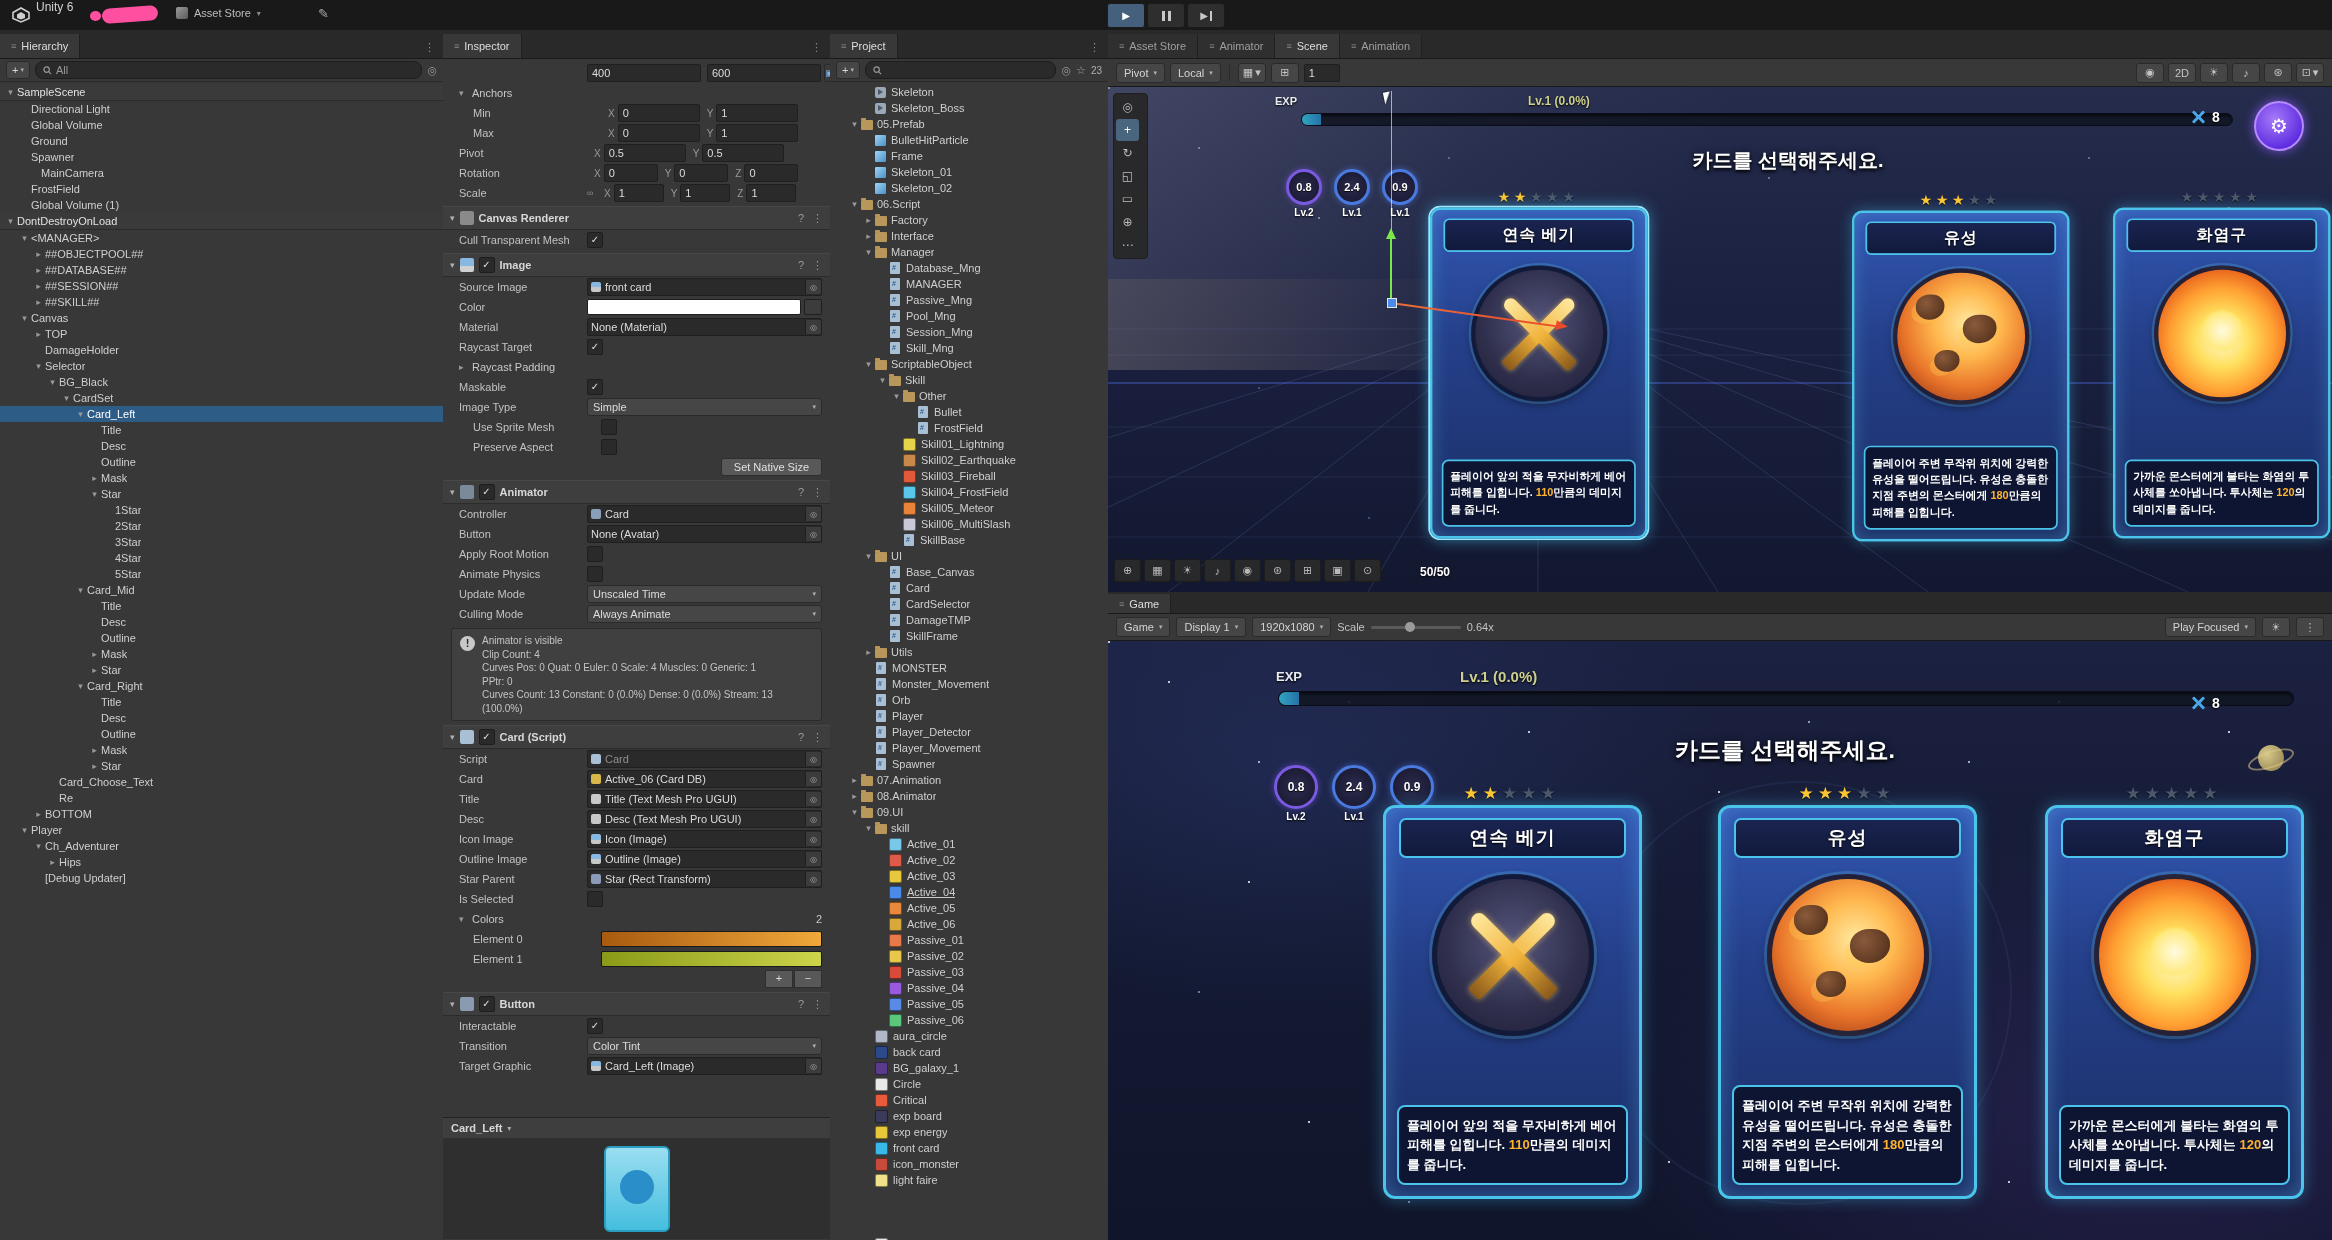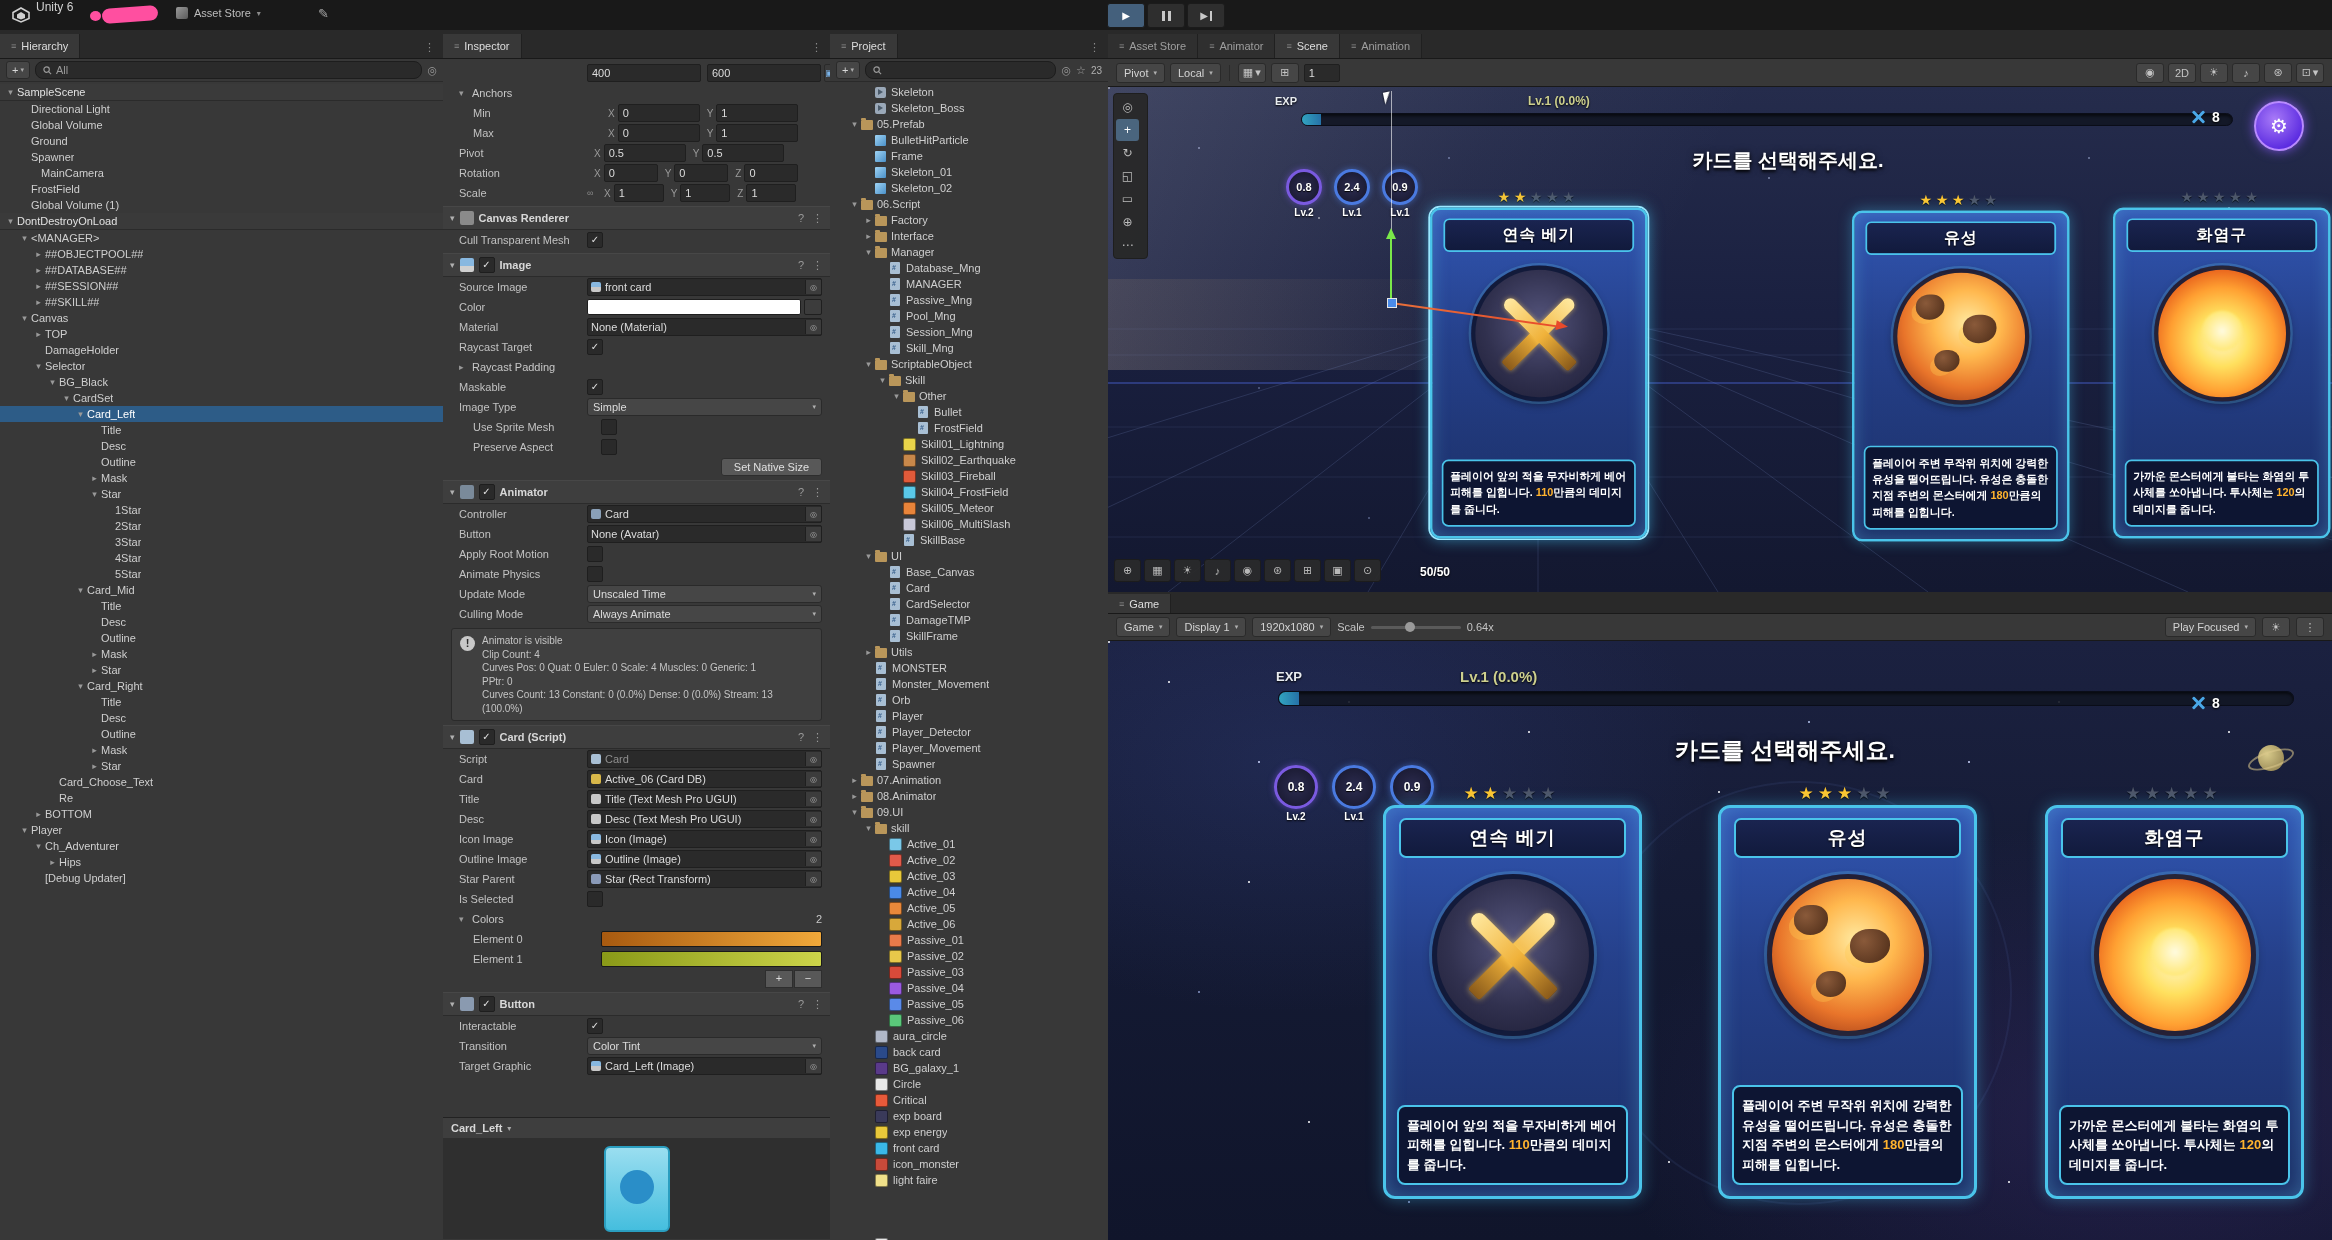--- a/index.html
+++ b/index.html
@@ -1102,21 +1102,21 @@
       <div class="trow" style="padding-left: 46px;">
         <span class="arr"></span>
         <span class="fic image chip" style="background: rgb(224, 90, 74);"></span>
         <span class="tlbl">Active_02</span>
       </div>
       <div class="trow" style="padding-left: 46px;">
         <span class="arr"></span>
         <span class="fic image chip" style="background: rgb(232, 200, 58);"></span>
         <span class="tlbl">Active_03</span>
       </div>
-      <div class="trow" style="padding-left: 46px;">
+      <div class="trow" style="padding-left: 46px; text-decoration: underline;">
         <span class="arr"></span>
         <span class="fic image chip" style="background: rgb(74, 138, 232);"></span>
         <span class="tlbl">Active_04</span>
       </div>
       <div class="trow" style="padding-left: 46px;">
         <span class="arr"></span>
         <span class="fic image chip" style="background: rgb(232, 136, 58);"></span>
         <span class="tlbl">Active_05</span>
       </div>
       <div class="trow" style="padding-left: 46px;">

